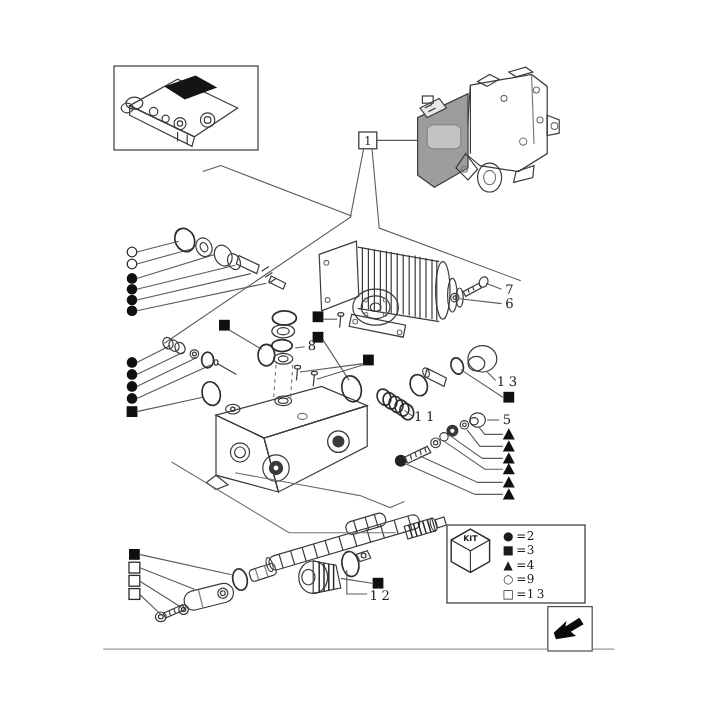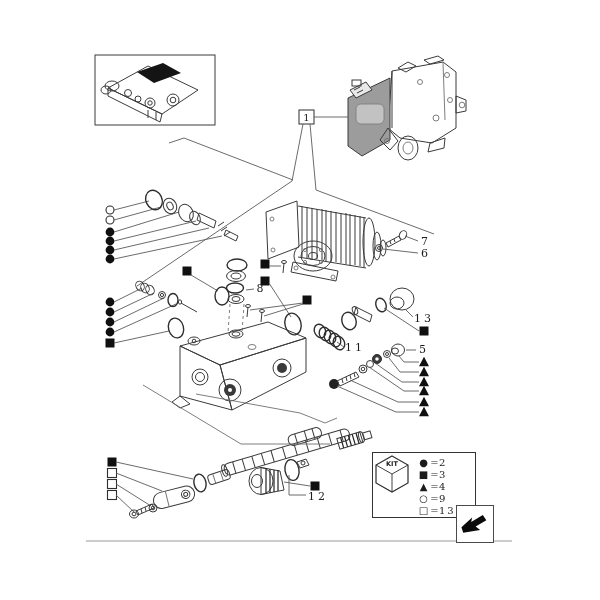--- a/index.html
+++ b/index.html
@@ -8,21 +8,21 @@
   .stage svg{position:absolute;left:0;top:0;}
   svg .ln{stroke:#3b3b3b;stroke-width:1;fill:none;}
   svg .lt{stroke:#6f6f6f;stroke-width:0.9;fill:none;}
   svg .ldr{stroke:#5a5a5a;stroke-width:0.9;fill:none;}
   svg .ring{stroke:#2e2e2e;stroke-width:1.4;fill:none;}
   svg .mk{fill:#101010;stroke:none;}
   svg .mko{fill:#ffffff;stroke:#2e2e2e;stroke-width:1.1;}
   svg text{font-family:"DejaVu Serif",serif;font-size:11px;fill:#1c1c1c;}
   svg text.lbl2{letter-spacing:3px;}
   svg text.boxlbl{font-size:10px;}
-  .kit-box{position:absolute;left:372px;top:452px;width:104px;height:66px;
+  .kit-box{position:absolute;left:372px;top:437px;width:116px;height:66px;
            border:1.3px solid #333;background:#fff;box-sizing:border-box;}
   .kit-hex{position:absolute;left:6px;top:12px;}
   .kit-rows{position:absolute;left:44px;top:3px;}
   .kit-row{display:flex;align-items:center;height:12px;font-size:10px;color:#1c1c1c;}
   .kit-row .sym{display:inline-block;width:13px;text-align:center;font-size:10px;}
   .kit-row .eq{display:inline-block;width:9px;text-align:center;}
   .kit-row .qty{letter-spacing:2px;}
   .nav-box{position:absolute;left:456px;top:505px;width:38px;height:38px;
            border:1.4px solid #4a4a4a;background:#fff;box-sizing:border-box;
            display:flex;align-items:center;justify-content:center;}

